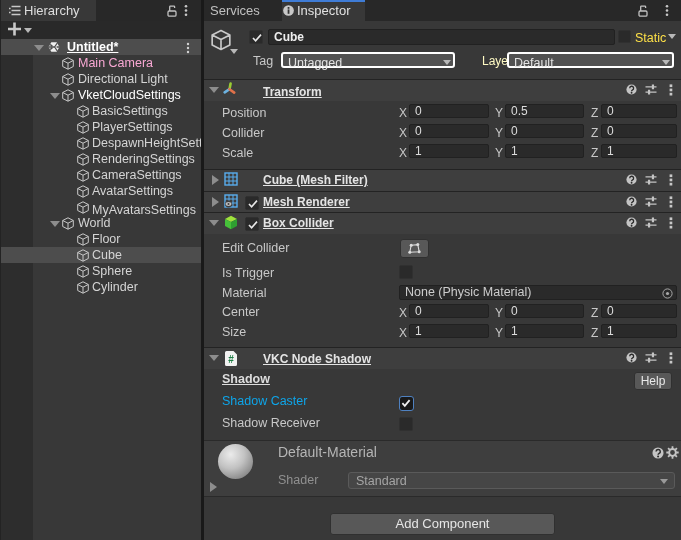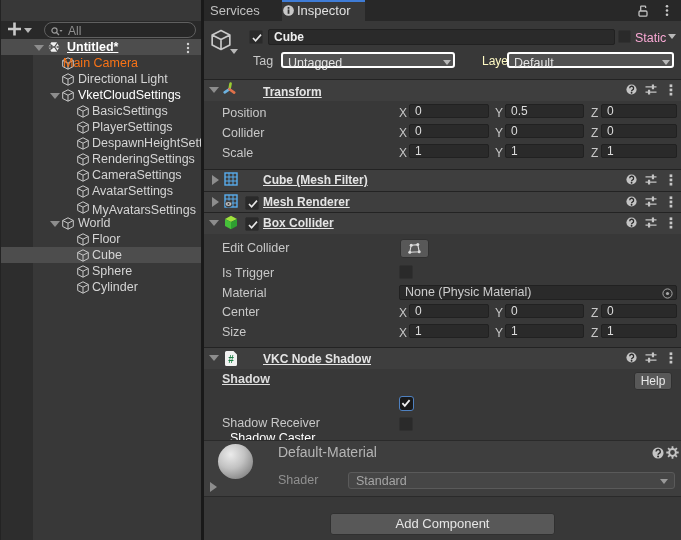--- a/index.html
+++ b/index.html
@@ -15,34 +15,42 @@
   .dd{background:#515151;border:2px solid #ffffff;border-radius:3px;box-sizing:border-box;color:#e2e2e2;font-size:12.5px;}
   .cb{background:#2a2a2a;border:1px solid #303030;border-radius:2px;box-sizing:border-box;}
   .hdr{background:#3e3e3e;border-top:1px solid #232323;box-sizing:border-box;}
   .row-label{position:absolute;left:18px;color:#c8c8c8;font-size:12.5px;}
   .xyz{position:absolute;color:#c8c8c8;}
 </style></head>
 <body>
 
 <div class="abs" style="left:0;top:0;width:201px;height:540px;background:#383838;overflow:hidden;">
 
+  <div class="abs" style="left:0;top:0;width:201px;height:21px;background:#282828;">
+    <div class="abs" style="left:0;top:0;width:96px;height:21px;background:#383838;"></div>
+    <svg class="abs" style="left:9px;top:5px;" width="12" height="11" viewBox="0 0 12 11">
+      <path d="M2.5 1.5h9 M2.5 5.5h9 M2.5 9.5h9 M0 3.5h1.6 M0 7.5h1.6" stroke="#c8c8c8" stroke-width="1.4" fill="none"></path>
+    </svg>
+    <div class="abs" style="left:24px;top:3px;font-size:13px;color:#dedede;">Hierarchy</div>
+    <svg class="abs" style="left:166px;top:4px;" width="12" height="13" viewBox="0 0 12 13">
+      <rect x="2" y="7" width="8" height="5.2" rx="1.2" fill="none" stroke="#c2c2c2" stroke-width="1.3"></rect>
+      <path d="M3.7 7 V2.8 a0.7 0.7 0 0 1 0.7 -0.7 H7.9 a0.7 0.7 0 0 1 0.7 0.7 V3.9" fill="none" stroke="#c2c2c2" stroke-width="1.3"></path>
+    </svg>
+    <svg class="abs" style="left:184px;top:4px;" width="4" height="13" viewBox="0 0 4 13">
+      <circle cx="2" cy="2.2" r="1.3" fill="#c8c8c8"></circle>
+        <circle cx="2" cy="6.5" r="1.3" fill="#c8c8c8"></circle>
+        <circle cx="2" cy="10.8" r="1.3" fill="#c8c8c8"></circle>
+    </svg>
+  </div>
 
   <div class="abs" style="left:0;top:21px;width:201px;height:18px;background:#292929;">
     <svg class="abs" style="left:8px;top:1px;" width="13" height="14" viewBox="0 0 13 14">
       <path d="M6.5 0.5 V13.5 M0 7 H13" stroke="#c9c9c9" stroke-width="2.6"></path>
     </svg>
     <div class="abs ddtri" style="left:24px;top:7px;"></div>
-    <div class="abs" style="left:44px;top:1px;width:152px;height:16px;border:1px solid #606060;border-radius:8px;box-sizing:border-box;background:#272727;">
-      <svg class="abs" style="left:6px;top:3.5px;" width="12" height="9" viewBox="0 0 12 9">
-        <circle cx="3.5" cy="3.5" r="2.6" fill="none" stroke="#9a9a9a" stroke-width="1.2"></circle>
-        <path d="M5.5 5.5 L8 8" stroke="#9a9a9a" stroke-width="1.2"></path>
-        <path d="M8.5 3 l3 0 l-1.5 2 z" fill="#9a9a9a"></path>
-      </svg>
-      <div class="abs" style="left:23px;top:1px;color:#8f8f8f;font-size:12px;">All</div>
-    </div>
   </div>
 
   <div class="abs" style="left:0;top:39px;width:201px;height:501px;background:#383838;">
     <div class="abs" style="left:0;top:0;width:33px;height:501px;background:#2d2d2d;"></div>
     <div id="tree">
         <div class="abs" style="left:0;top:0px;width:201px;height:16px;background:#4d4d4d;"></div>
         <div class="abs foldtri" style="left:34px;top:6px;"></div>
         <svg class="abs" style="left:48px;top:2px" width="12" height="12" viewBox="0 0 12 12">
           <path fill="#f0f0f0" d="M0.6 6 L3.3 1.3 H8.7 L11.4 6 L8.7 10.7 H3.3 Z"></path>
           <path stroke="#4d4d4d" stroke-width="1.3" fill="none" d="M0.6 6 H6.6 M6.6 6 L9.3 2 M6.6 6 L9.3 10 M11.4 6 H8.6 M2 3.6 L4.4 4.9 M2 8.4 L4.4 7.1"></path>
@@ -50,21 +58,21 @@
         <div class="abs bold" style="font-size:12.5px;left:67px;top:0.5px;color:#ffffff;white-space:nowrap;">Untitled*</div>
         <svg class="abs" style="left:186px;top:3px" width="4" height="12" viewBox="0 0 4 12">
           <circle cx="2" cy="2" r="1.2" fill="#d2d2d2"></circle>
           <circle cx="2" cy="6" r="1.2" fill="#d2d2d2"></circle>
           <circle cx="2" cy="10" r="1.2" fill="#d2d2d2"></circle>
         </svg>
         <svg class="abs" style="left:62px;top:18px" width="12" height="13" viewBox="0 0 12 13">
           <path d="M6 0.8 L11.3 3.5 V9.5 L6 12.2 L0.7 9.5 V3.5 Z" fill="none" stroke="#c9c9c9" stroke-width="1"></path>
           <path d="M0.7 3.5 L6 6.2 L11.3 3.5 M6 6.2 V12.2" fill="none" stroke="#c9c9c9" stroke-width="1"></path>
         </svg>
-        <div class="abs" style="font-size:12.5px;left:63px;top:16.5px;color:#f97316;white-space:nowrap;">Main Camera</div>
+        <div class="abs" style="font-size:12.5px;left:78px;top:16.5px;color:#f9a8d4;white-space:nowrap;">Main Camera</div>
         <svg class="abs" style="left:62px;top:34px" width="12" height="13" viewBox="0 0 12 13">
           <path d="M6 0.8 L11.3 3.5 V9.5 L6 12.2 L0.7 9.5 V3.5 Z" fill="none" stroke="#c9c9c9" stroke-width="1"></path>
           <path d="M0.7 3.5 L6 6.2 L11.3 3.5 M6 6.2 V12.2" fill="none" stroke="#c9c9c9" stroke-width="1"></path>
         </svg>
         <div class="abs" style="font-size:12.5px;left:78px;top:32.5px;color:#d4d4d4;white-space:nowrap;">Directional Light</div>
         <div class="abs foldtri" style="left:50px;top:54px;"></div>
         <svg class="abs" style="left:62px;top:50px" width="12" height="13" viewBox="0 0 12 13">
           <path d="M6 0.8 L11.3 3.5 V9.5 L6 12.2 L0.7 9.5 V3.5 Z" fill="none" stroke="#c9c9c9" stroke-width="1"></path>
           <path d="M0.7 3.5 L6 6.2 L11.3 3.5 M6 6.2 V12.2" fill="none" stroke="#c9c9c9" stroke-width="1"></path>
         </svg>
@@ -166,21 +174,21 @@
       <path d="M6 0.8 L11.3 3.5 V9.5 L6 12.2 L0.7 9.5 V3.5 Z M0.7 3.5 L6 6.2 L11.3 3.5 M6 6.2 V12.2" fill="none" stroke="#c9c9c9" stroke-width="1" stroke-linejoin="round"></path>
     </svg>
     <div class="abs ddtri" style="left:26px;top:49px;"></div>
     <div class="abs cb" style="left:45px;top:30px;width:14px;height:14px;">
       <svg width="14" height="14" viewBox="0 0 14 14">
           <path d="M3 7 l2.6 2.8 L11 3.6" fill="none" stroke="#e8e8e8" stroke-width="1.6"></path>
         </svg>
     </div>
     <div class="abs field" style="left:64px;top:29px;width:347px;height:16px;font-weight:bold;line-height:15px;color:#eeeeee;">Cube</div>
     <div class="abs cb" style="left:414px;top:30px;width:13px;height:13px;"></div>
-    <div class="abs" style="left:431px;top:31px;color:#f9a8d4;font-size:12.5px;">Static</div>
+    <div class="abs" style="left:431px;top:31px;color:#fde047;font-size:12.5px;">Static</div>
     <div class="abs ddtri" style="left:464px;top:34px;"></div>
     <div class="abs" style="left:49px;top:54px;color:#c8c8c8;font-size:12.5px;">Tag</div>
     <div class="abs dd" style="left:77px;top:52px;width:174px;height:16px;">
       <div class="abs" style="left:5px;top:1.5px;">Untagged</div>
       <div class="abs ddtri" style="left:160px;top:6px;"></div>
     </div>
     <div class="abs" style="left:266px;top:54px;color:#fef9c3;font-size:12px;margin-left:12px;">Layer</div>
     <div class="abs dd" style="left:303px;top:52px;width:167px;height:16px;">
       <div class="abs" style="left:5px;top:1.5px;">Default</div>
       <div class="abs ddtri" style="left:153px;top:6px;"></div>
@@ -366,21 +374,21 @@
       <rect x="3.4" y="6.8" width="2.6" height="5.6" fill="#c4c4c4"></rect>
     </svg>
     <svg class="abs" style="left:465px;top:352px;" width="4" height="12" viewBox="0 0 4 12">
       <rect x="0.6" y="0.4" width="2.7" height="2.7" fill="#c8c8c8"></rect>
         <rect x="0.6" y="4.6" width="2.7" height="2.7" fill="#c8c8c8"></rect>
         <rect x="0.6" y="8.8" width="2.7" height="2.7" fill="#c8c8c8"></rect>
     </svg>
 
     <div class="abs bold" style="left:18px;top:372px;color:#dddddd;font-size:12.5px;">Shadow</div>
     <div class="abs" style="left:430px;top:372px;width:38px;height:18px;background:#585858;border:1px solid #303030;border-radius:3px;box-sizing:border-box;text-align:center;line-height:16px;color:#e8e8e8;">Help</div>
-    <div class="abs" style="left:26px;top:394px;color:#ffffff;font-size:12.5px;margin-top:37px;">Shadow Caster</div>
+    <div class="abs" style="left:18px;top:394px;color:#0ea5e9;font-size:12.5px;">Shadow Caster</div>
     <div class="abs" style="left:195px;top:396px;width:15px;height:15px;background:#191919;border:1.5px solid #4f81c0;border-radius:3px;box-sizing:border-box;">
       <svg width="12" height="12" viewBox="0 0 12 12">
           <path d="M2.4 6.2 l2.4 2.6 L9.6 3.2" fill="none" stroke="#f0f0f0" stroke-width="1.8"></path>
         </svg>
     </div>
     <div class="abs" style="left:18px;top:416px;color:#c8c8c8;font-size:12.5px;">Shadow Receiver</div>
     <div class="abs cb" style="left:195px;top:417px;width:14px;height:14px;"></div>
 
     <div class="abs" style="left:0;top:440px;width:477px;height:57px;background:#3e3e3e;border-top:1px solid #2a2a2a;border-bottom:1px solid #2a2a2a;box-sizing:border-box;"></div>
     <div class="abs" style="left:14px;top:444px;width:35px;height:35px;border-radius:50%;background:radial-gradient(circle at 36% 30%, #ebebeb 0%, #c2c2c2 42%, #8a8a8a 78%, #666666 100%);"></div>

